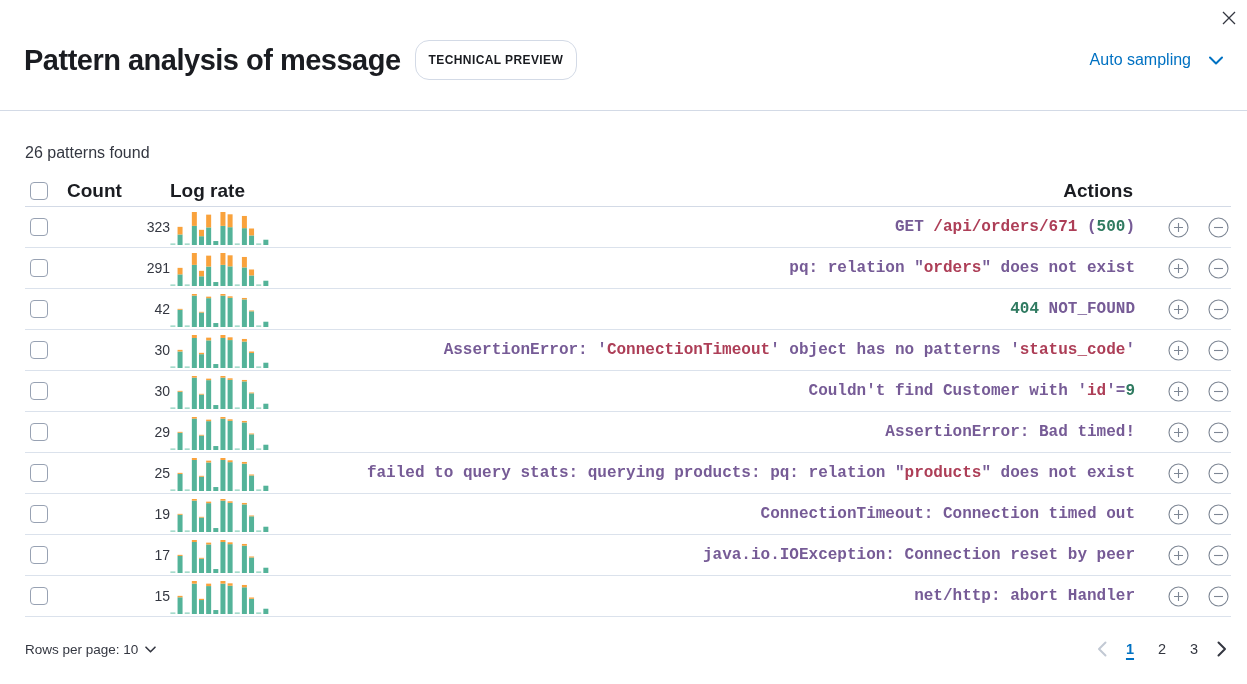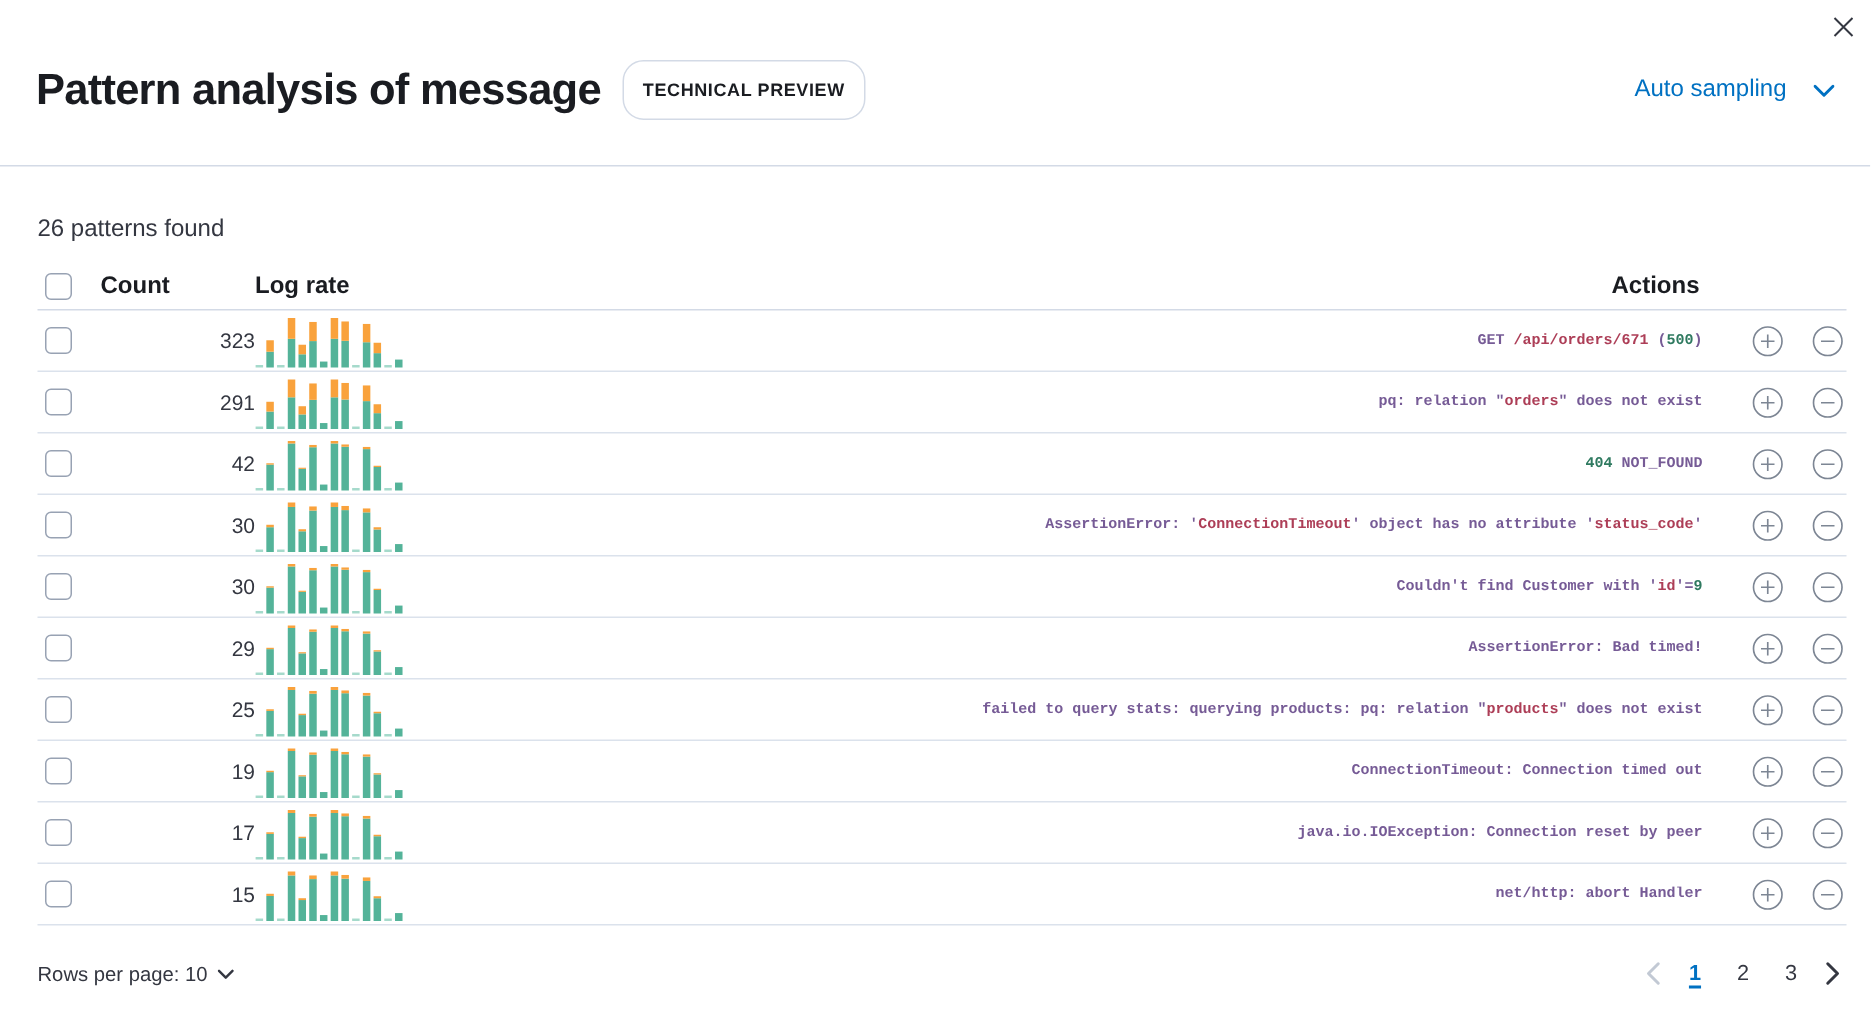--- a/index.html
+++ b/index.html
@@ -14,33 +14,33 @@
   h1.title { font-size:29px; font-weight:700; color:#1a1c21; letter-spacing:-0.5px; }
   .badge { display:inline-flex; align-items:center; border:1px solid #d3dae6; border-radius:14px; padding:12px 13px; font-size:12px; font-weight:700; letter-spacing:0.4px; color:#1a1c21; background:#fff; text-transform:uppercase; }
   .sampling { display:flex; align-items:center; gap:18px; background:none; border:none; cursor:pointer; font-family:inherit; font-size:16px; color:#0071c2; }
 
   
   .content { padding:0 16px 0 25px; }
   .summary { margin:33px 0 13px 0; font-size:16px; color:#343741; }
 
   .trow { display:grid; grid-template-columns:42px 103px 122px 1fr 96px; align-items:center; border-bottom:1px solid #dbe2ec; }
   .thead { height:32px; border-bottom:1px solid #d3dae6; }
-  .thead .th { font-size:16px; font-weight:700; color:#1a1c21; }
+  .thead .th { font-size:19px; font-weight:700; color:#1a1c21; }
   .th-actions { text-align:right; padding-right:2px; }
   .body-row { height:41px;text-align:right; }
 
   .checkbox { width:18px; height:18px; border:1px solid #98a2b3; border-radius:4px; background:#fff; cursor:pointer; }
   .cb-cell { padding-left:5px; display:flex; align-items:center; }
 
   .count-cell { font-size:14px; color:#343741; }
 
   .spark-cell { display:flex; align-items:flex-end; height:100%; }
   .spark-cell svg { display:block; margin-bottom:1px; }
 
-  .example-cell { font-family:"Liberation Mono","DejaVu Sans Mono",monospace; font-size:10px; font-weight:600; white-space:nowrap; overflow:hidden; }
+  .example-cell { font-family:"Liberation Mono","DejaVu Sans Mono",monospace; font-size:16px; font-weight:600; white-space:nowrap; overflow:hidden; }
 
   .actions-cell { display:flex; justify-content:flex-end; align-items:center; gap:19px; padding-right:2px; }
   .icon-btn { background:none; border:none; padding:0; cursor:pointer; display:flex; }
 
   
   .footer { display:flex; align-items:center; justify-content:space-between; margin-top:20px; }
   .rpp { display:flex; align-items:center; gap:7px; background:none; border:none; cursor:pointer; font-family:inherit; font-size:13.5px; color:#343741; }
   .pagination { display:flex; align-items:center; gap:6px; }
   .page-btn { min-width:26px; padding:4px 5px; background:none; border:none; cursor:pointer; font-family:inherit; font-size:14.5px; color:#343741; text-align:center; }
   .page-btn.active { color:#0071c2; font-weight:700; text-decoration:underline; text-underline-offset:4px; text-decoration-thickness:2px; }
@@ -248,21 +248,21 @@
                 <rect x="57.6" y="4.309999999999999" width="5" height="2.7621" fill="#f9a23c"></rect>
                 <rect x="64.75000000000001" y="33.35" width="5" height="1.6500000000000001" fill="#a5dacb"></rect>
                 <rect x="71.9" y="8.573599999999999" width="5" height="26.4264" fill="#54b399"></rect>
                 <rect x="71.9" y="5.960000000000001" width="5" height="2.6136" fill="#f9a23c"></rect>
                 <rect x="79.05000000000001" y="19.985" width="5" height="15.015" fill="#54b399"></rect>
                 <rect x="79.05000000000001" y="18.5" width="5" height="1.4849999999999999" fill="#f9a23c"></rect>
                 <rect x="86.20000000000002" y="33.35" width="5" height="1.6500000000000001" fill="#a5dacb"></rect>
                 <rect x="93.35000000000001" y="29.72" width="5" height="5.28" fill="#54b399"></rect>
               </svg>
             </div>
-            <div class="example-cell"><span style="color: rgb(118, 91, 150);">AssertionError: '</span><span style="color: rgb(173, 62, 87);">ConnectionTimeout</span><span style="color: rgb(118, 91, 150);">' object has no attribute '</span><span style="color: rgb(173, 62, 87);">status_code</span><span style="color: rgb(118, 91, 150);">'</span></div>
+            <div class="example-cell"><span style="color: rgb(118, 91, 150);">AssertionError: '</span><span style="color: rgb(173, 62, 87);">ConnectionTimeout</span><span style="color: rgb(118, 91, 150);">' object has no patterns '</span><span style="color: rgb(173, 62, 87);">status_code</span><span style="color: rgb(118, 91, 150);">'</span></div>
             <div class="actions-cell">
               <button class="icon-btn">
                 <svg width="21" height="21" viewBox="0 0 21 21">
                   <circle cx="10.5" cy="10.5" r="9.5" fill="none" stroke="#7d8694" stroke-width="1.1"></circle>
                   <path d="M10.5 6 V15 M6 10.5 H15" stroke="#7d8694" stroke-width="1.1" fill="none"></path>
                 </svg>
               </button>
               <button class="icon-btn">
                 <svg width="21" height="21" viewBox="0 0 21 21">
                   <circle cx="10.5" cy="10.5" r="9.5" fill="none" stroke="#7d8694" stroke-width="1.1"></circle>

